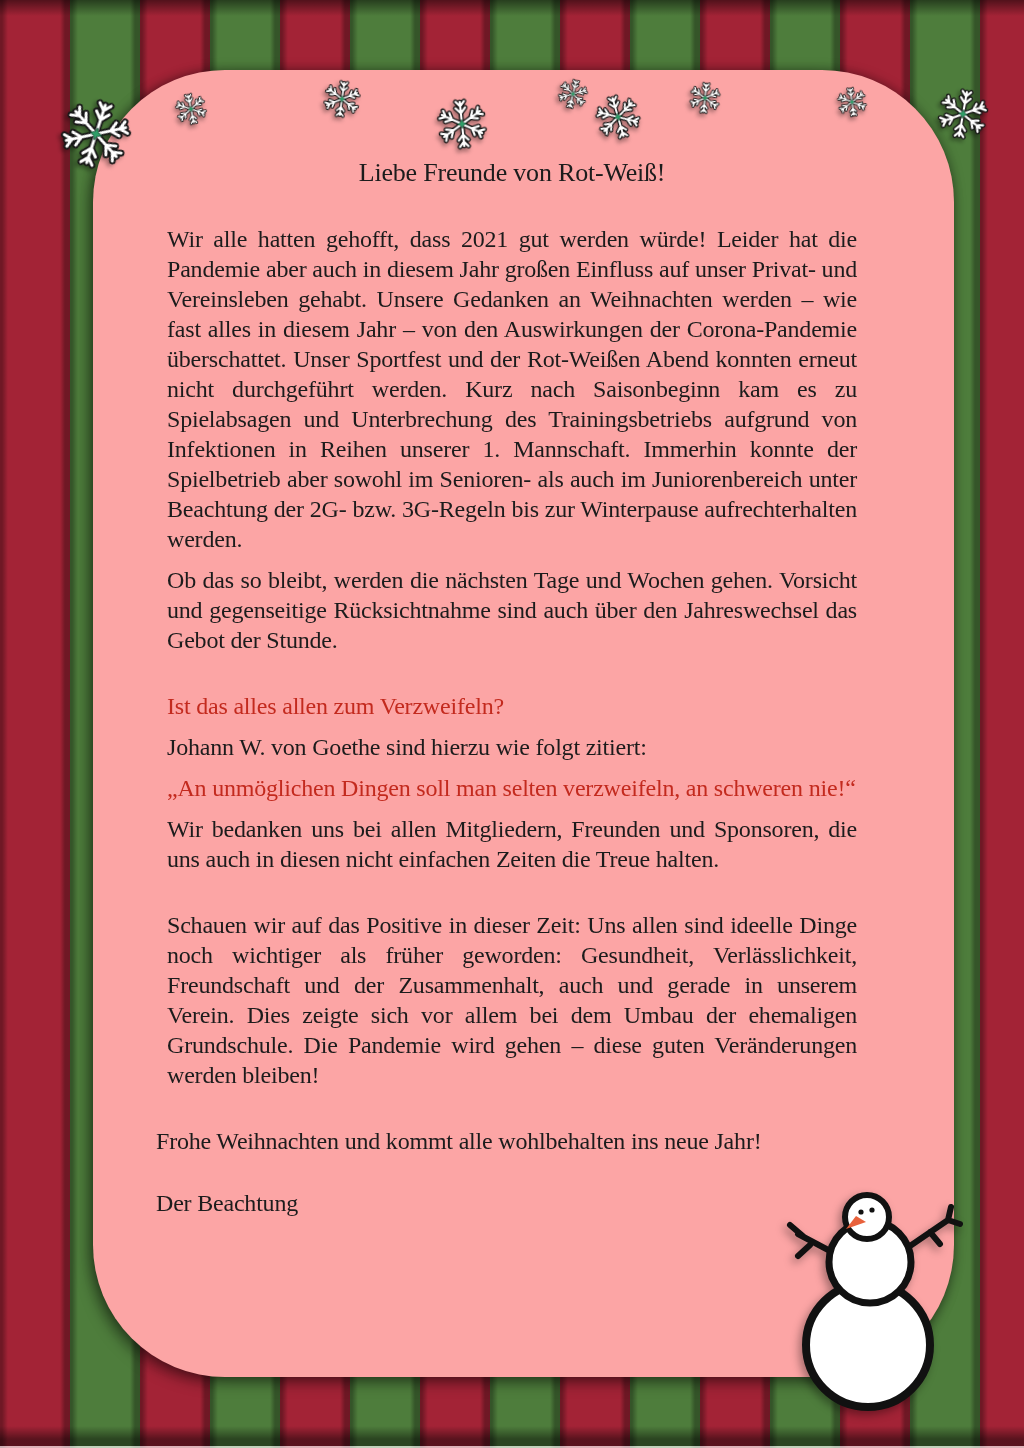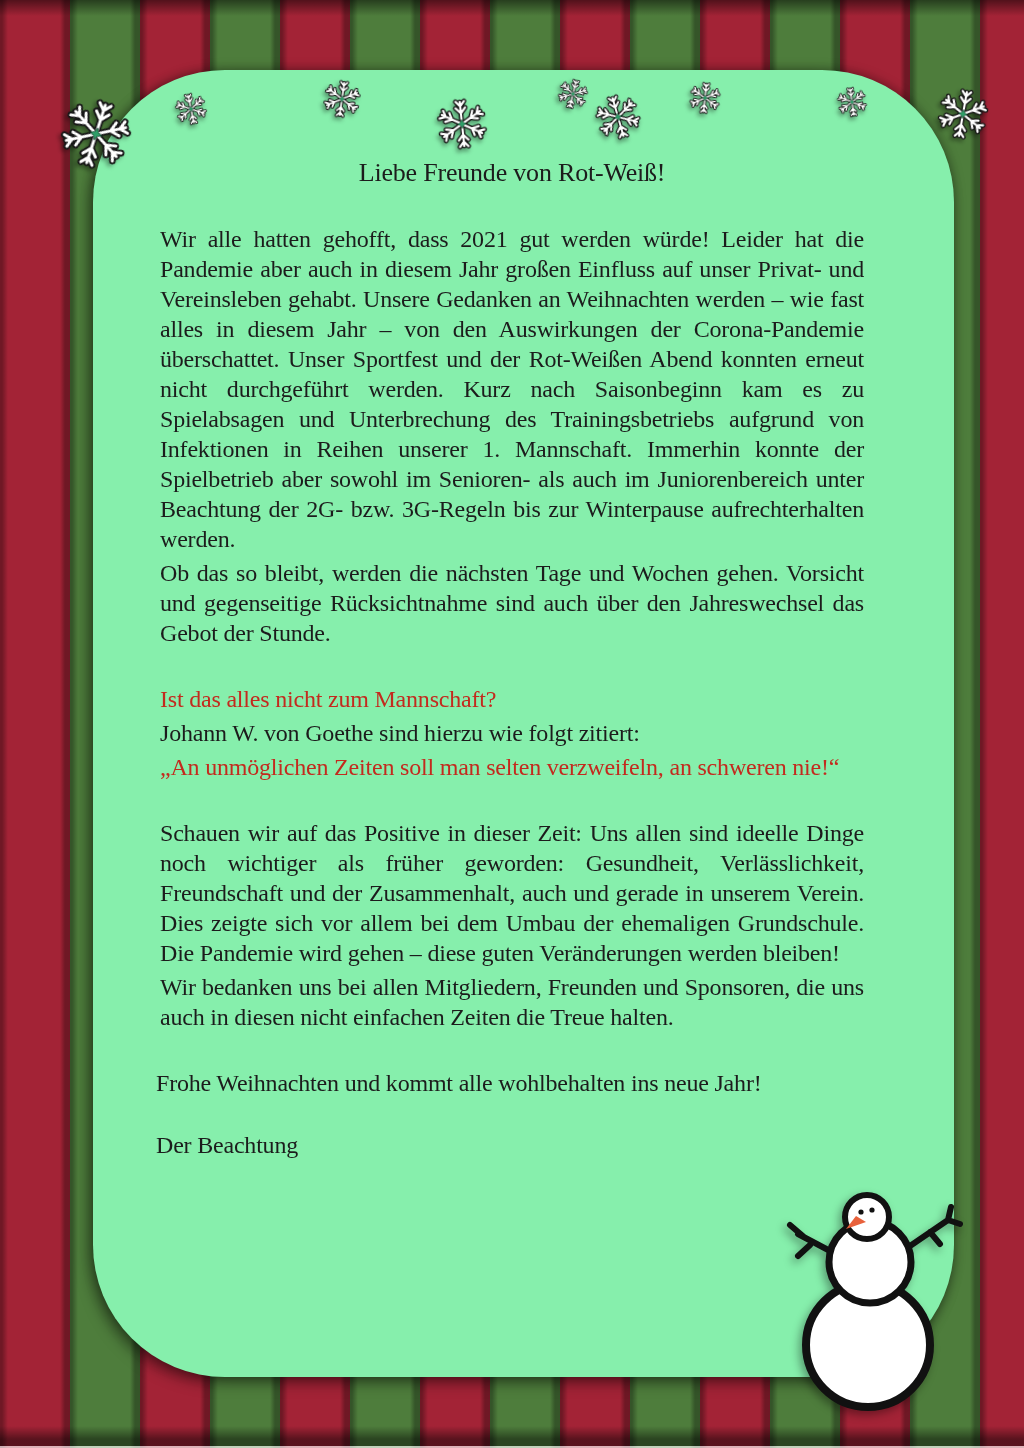--- a/index.html
+++ b/index.html
@@ -20,40 +20,40 @@
       linear-gradient(180deg, rgba(0,0,0,0.50) 0px, rgba(0,0,0,0) 16px),
       linear-gradient(0deg, rgba(255,255,255,0.65) 0px, rgba(255,255,255,0.65) 2px, rgba(0,0,0,0.45) 2px, rgba(0,0,0,0.45) 9px, rgba(0,0,0,0) 22px),
       repeating-linear-gradient(90deg, rgba(0,0,0,0.32) 0 2px, rgba(0,0,0,0) 8px, rgba(0,0,0,0) 60px, rgba(0,0,0,0.32) 65px, rgba(0,0,0,0.32) 70px),
       repeating-linear-gradient(90deg, #a32336 0 70px, #4e7d3c 70px 140px);
   }
   
   .card {
     position: absolute;
     left: 93px; top: 70px;
     width: 861px; height: 1307px;
-    background: #86efac;
+    background: #fca5a5;
     border-radius: 132px;
     box-shadow: 0 0 12px rgba(0,0,0,0.40), -5px 7px 14px rgba(0,0,0,0.35);
   }
   .content {
     position: absolute;
     left: 63px; top: 88px;
     width: 712px;
     color: #1c1c1c;
     font-size: 24px;
     line-height: 30px;
     letter-spacing: -0.2px;
   }
   .salutation {
     text-align: center;
     font-size: 26px;
     margin: 0 0 36px 0;
   }
   p.body {
-    margin: 4px;
+    margin: 11px;
     text-align: justify;
   }
   .gap-top { margin-top: 36px !important; }
   .red-text { color: #c32a1e; }
   .closing-block {
     width: 620px;
     margin-top: 36px;
   }
   .closing-wish { margin: 0; max-width: 620px; }
   .signature { margin: 32px 0 0 0; }
@@ -77,25 +77,25 @@
 
 <div class="stage">
 
   <div class="stripes"></div>
 
   <div class="card">
     <div class="content">
       <p class="salutation">Liebe Freunde von Rot-Weiß!</p>
       <p class="body">Wir alle hatten gehofft, dass 2021 gut werden würde! Leider hat die Pandemie aber auch in diesem Jahr großen Einfluss auf unser Privat- und Vereinsleben gehabt. Unsere Gedanken an Weihnachten werden – wie fast alles in diesem Jahr – von den Auswirkungen der Corona-Pandemie überschattet. Unser Sportfest und der Rot-Weißen Abend konnten erneut nicht durchgeführt werden. Kurz nach Saisonbeginn kam es zu Spielabsagen und Unterbrechung des Trainingsbetriebs aufgrund von Infektionen in Reihen unserer 1. Mannschaft. Immerhin konnte der Spielbetrieb aber sowohl im Senioren- als auch im Juniorenbereich unter Beachtung der 2G- bzw. 3G-Regeln bis zur Winterpause aufrechterhalten werden.</p>
       <p class="body">Ob das so bleibt, werden die nächsten Tage und Wochen gehen. Vorsicht und gegenseitige Rücksichtnahme sind auch über den Jahreswechsel das Gebot der Stunde.</p>
-      <p class="body red-text gap-top">Ist das alles nicht zum Mannschaft?</p>
+      <p class="body red-text gap-top">Ist das alles allen zum Verzweifeln?</p>
       <p class="body">Johann W. von Goethe sind hierzu wie folgt zitiert:</p>
-      <p class="body red-text">„An unmöglichen Zeiten soll man selten verzweifeln, an schweren nie!“</p>
+      <p class="body red-text">„An unmöglichen Dingen soll man selten verzweifeln, an schweren nie!“</p>
+      <p class="body">Wir bedanken uns bei allen Mitgliedern, Freunden und Sponsoren, die uns auch in diesen nicht einfachen Zeiten die Treue halten.</p>
       <p class="body gap-top">Schauen wir auf das Positive in dieser Zeit: Uns allen sind ideelle Dinge noch wichtiger als früher geworden: Gesundheit, Verlässlichkeit, Freundschaft und der Zusammenhalt, auch und gerade in unserem Verein. Dies zeigte sich vor allem bei dem Umbau der ehemaligen Grundschule. Die Pandemie wird gehen – diese guten Veränderungen werden bleiben!</p>
-      <p class="body">Wir bedanken uns bei allen Mitgliedern, Freunden und Sponsoren, die uns auch in diesen nicht einfachen Zeiten die Treue halten.</p>
       <div class="closing-block">
         <p class="closing-wish">Frohe Weihnachten und kommt alle wohlbehalten ins neue Jahr!</p>
         <p class="signature">Der Beachtung</p>
       </div>
     </div>
   </div>
 
   <svg width="0" height="0" style="position:absolute" aria-hidden="true">
     <defs>
       <g id="flakeArms" fill="none" stroke-linecap="round">

